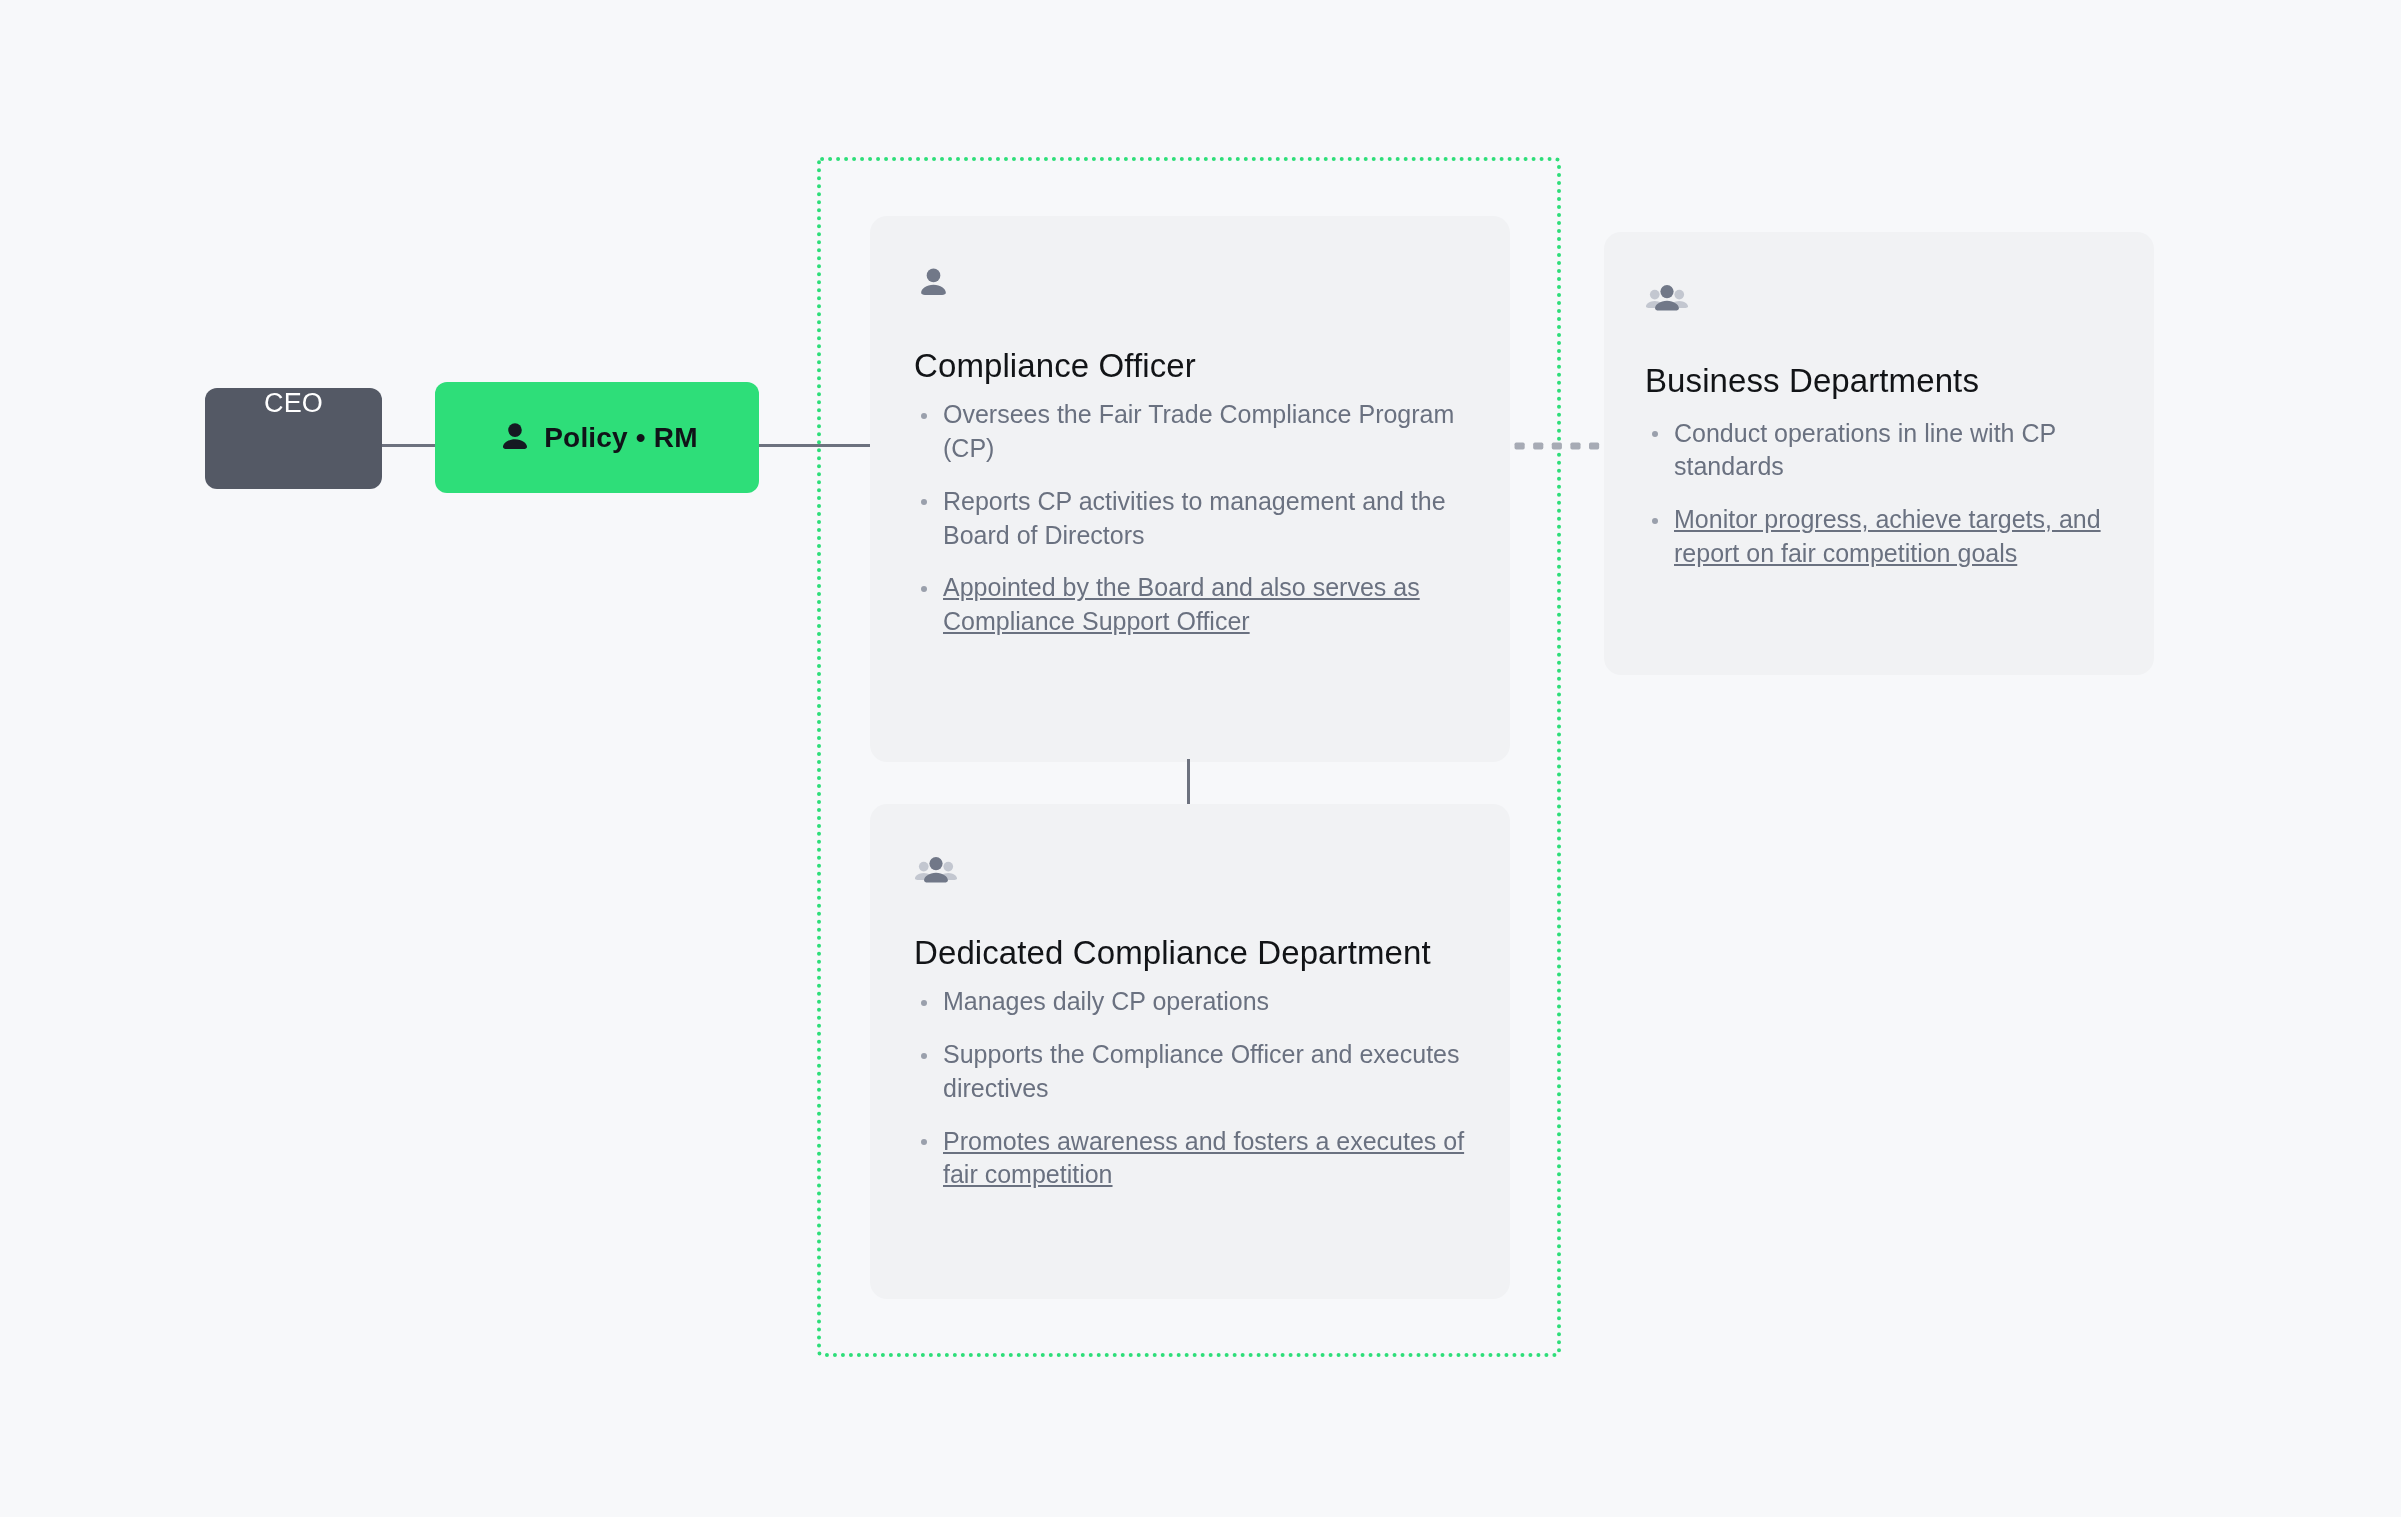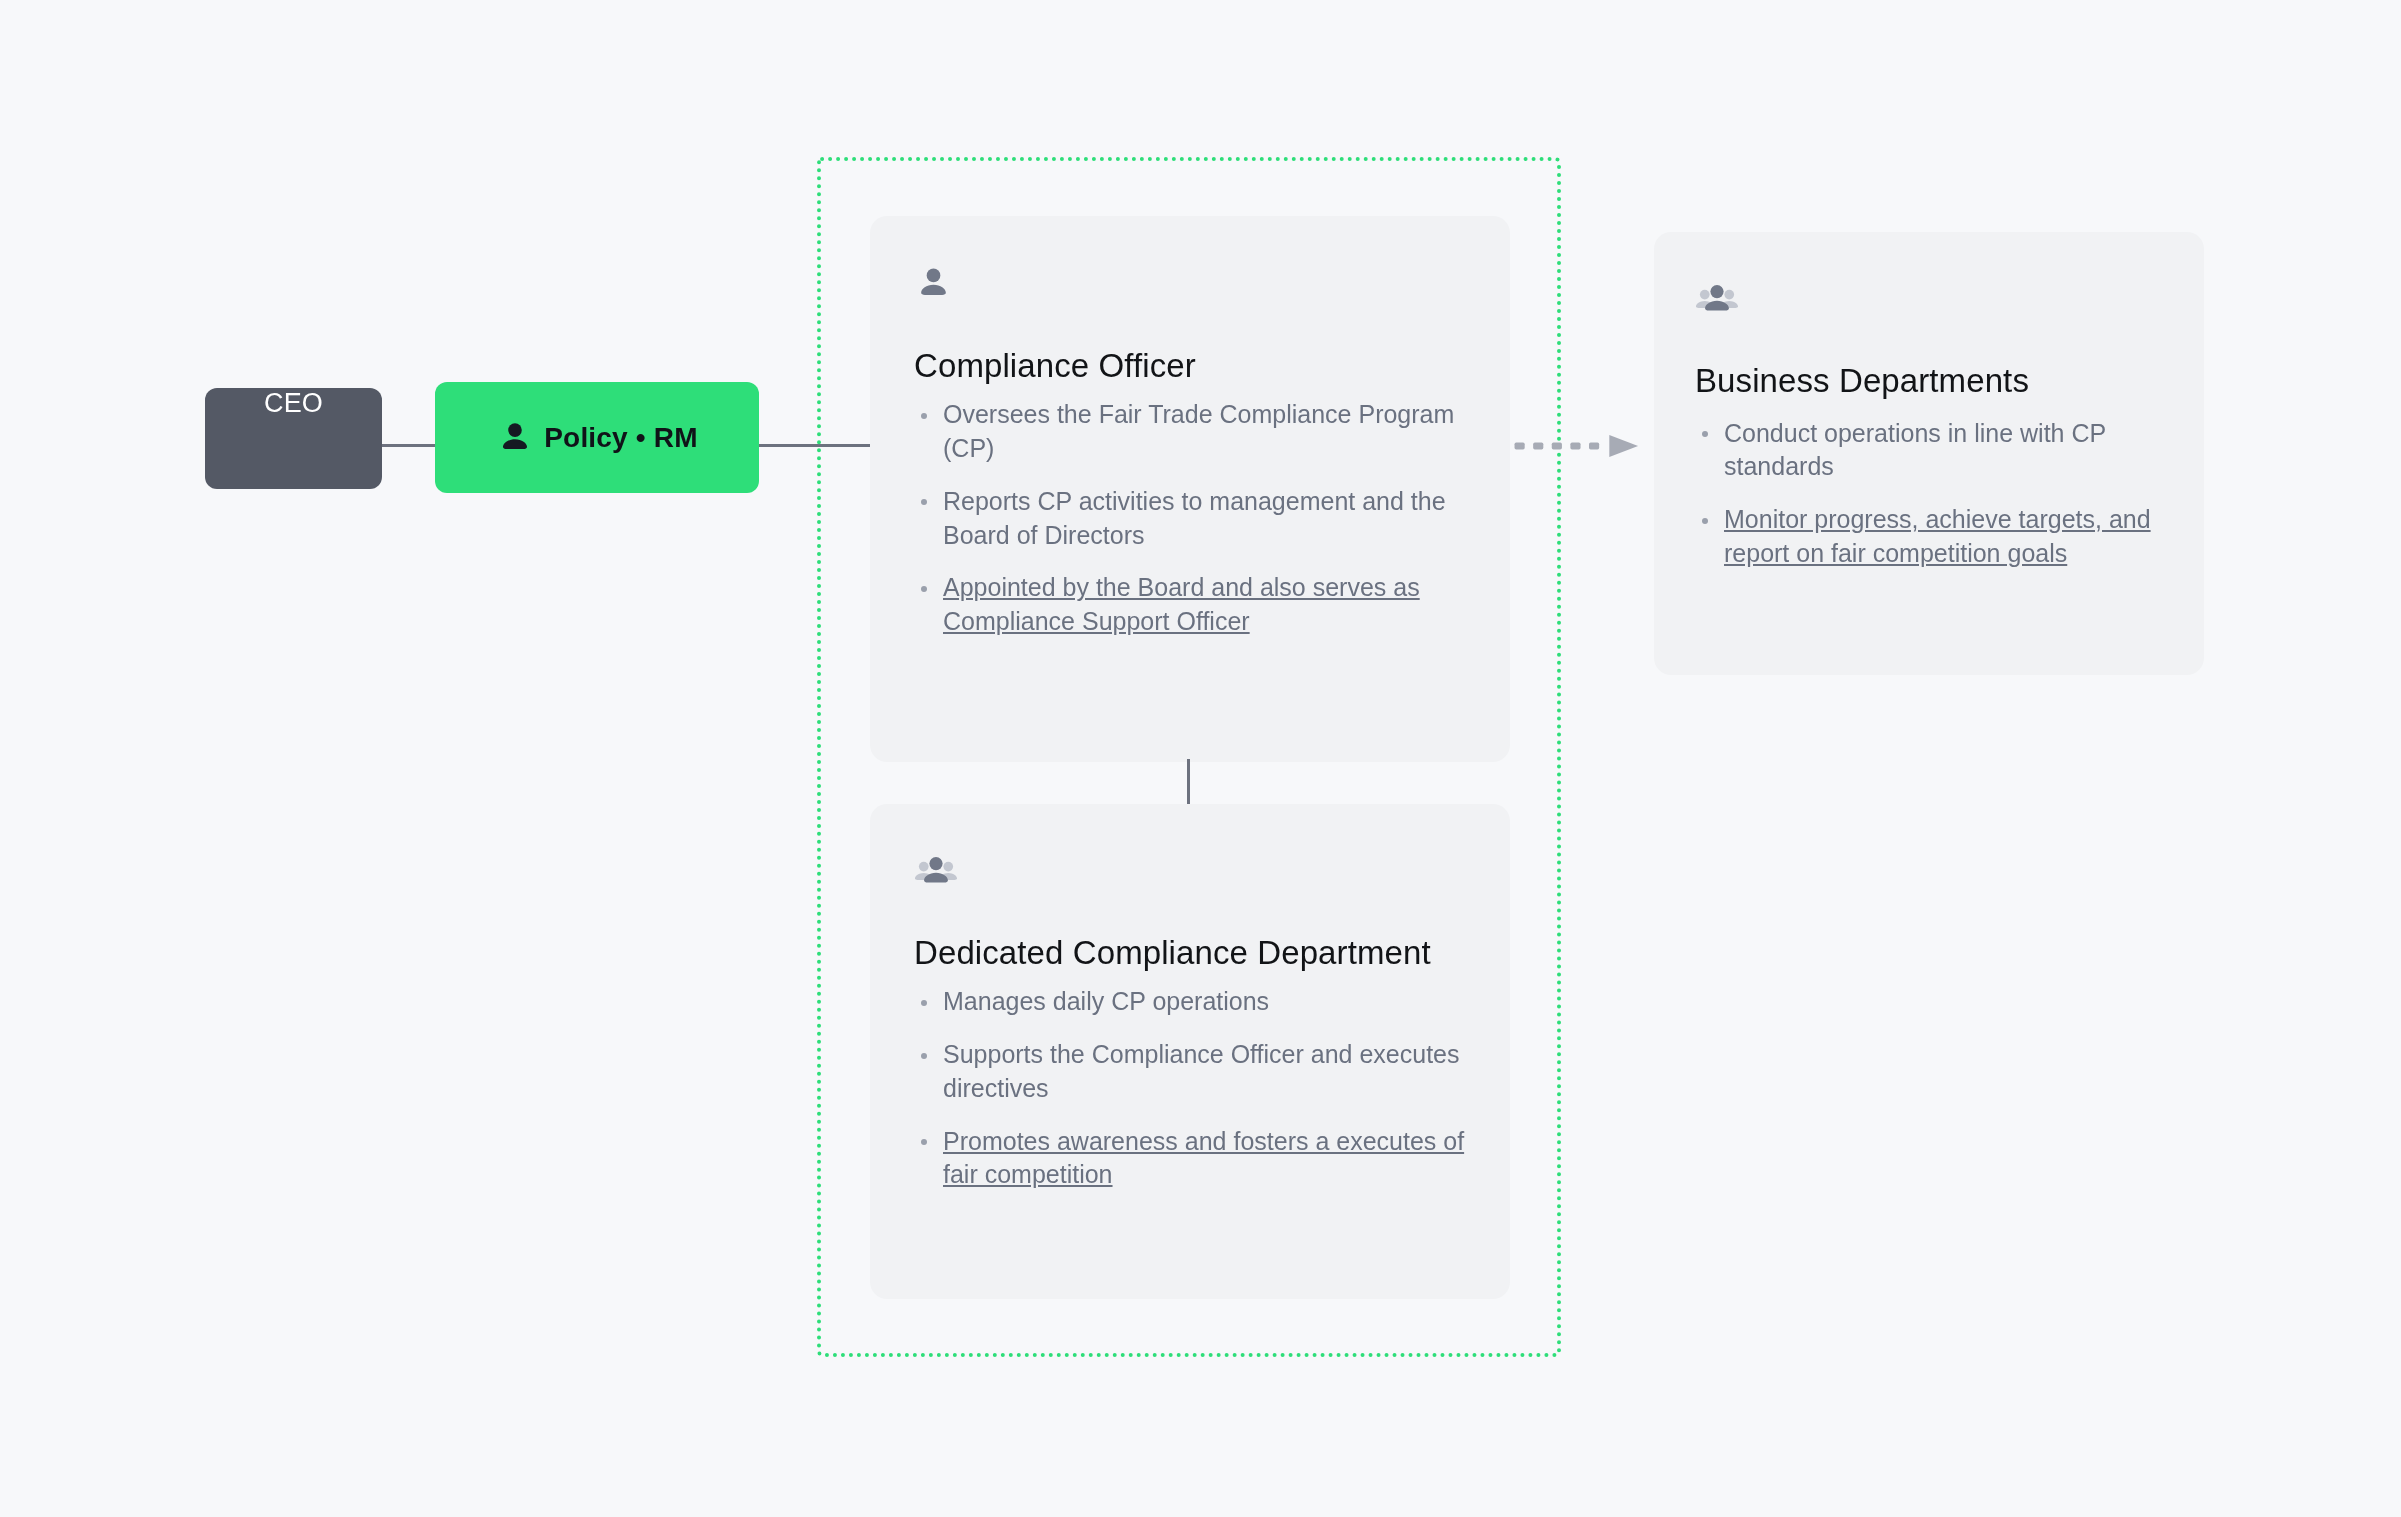--- a/index.html
+++ b/index.html
@@ -119,21 +119,21 @@
     padding: 48px 44px 34px 44px;
   }
   .card-compliance-dept {
     left: 870px;
     top: 804px;
     width: 640px;
     height: 495px;
     padding: 48px 44px 34px 44px;
   }
   .card-business-dept {
-    left: 1654px;
+    left: 1604px;
     top: 232px;
     width: 550px;
     height: 443px;
     padding: 48px 41px 34px 41px;
   }
 
   .card-icon {
     display: block;
     margin-bottom: 39px;
   }

